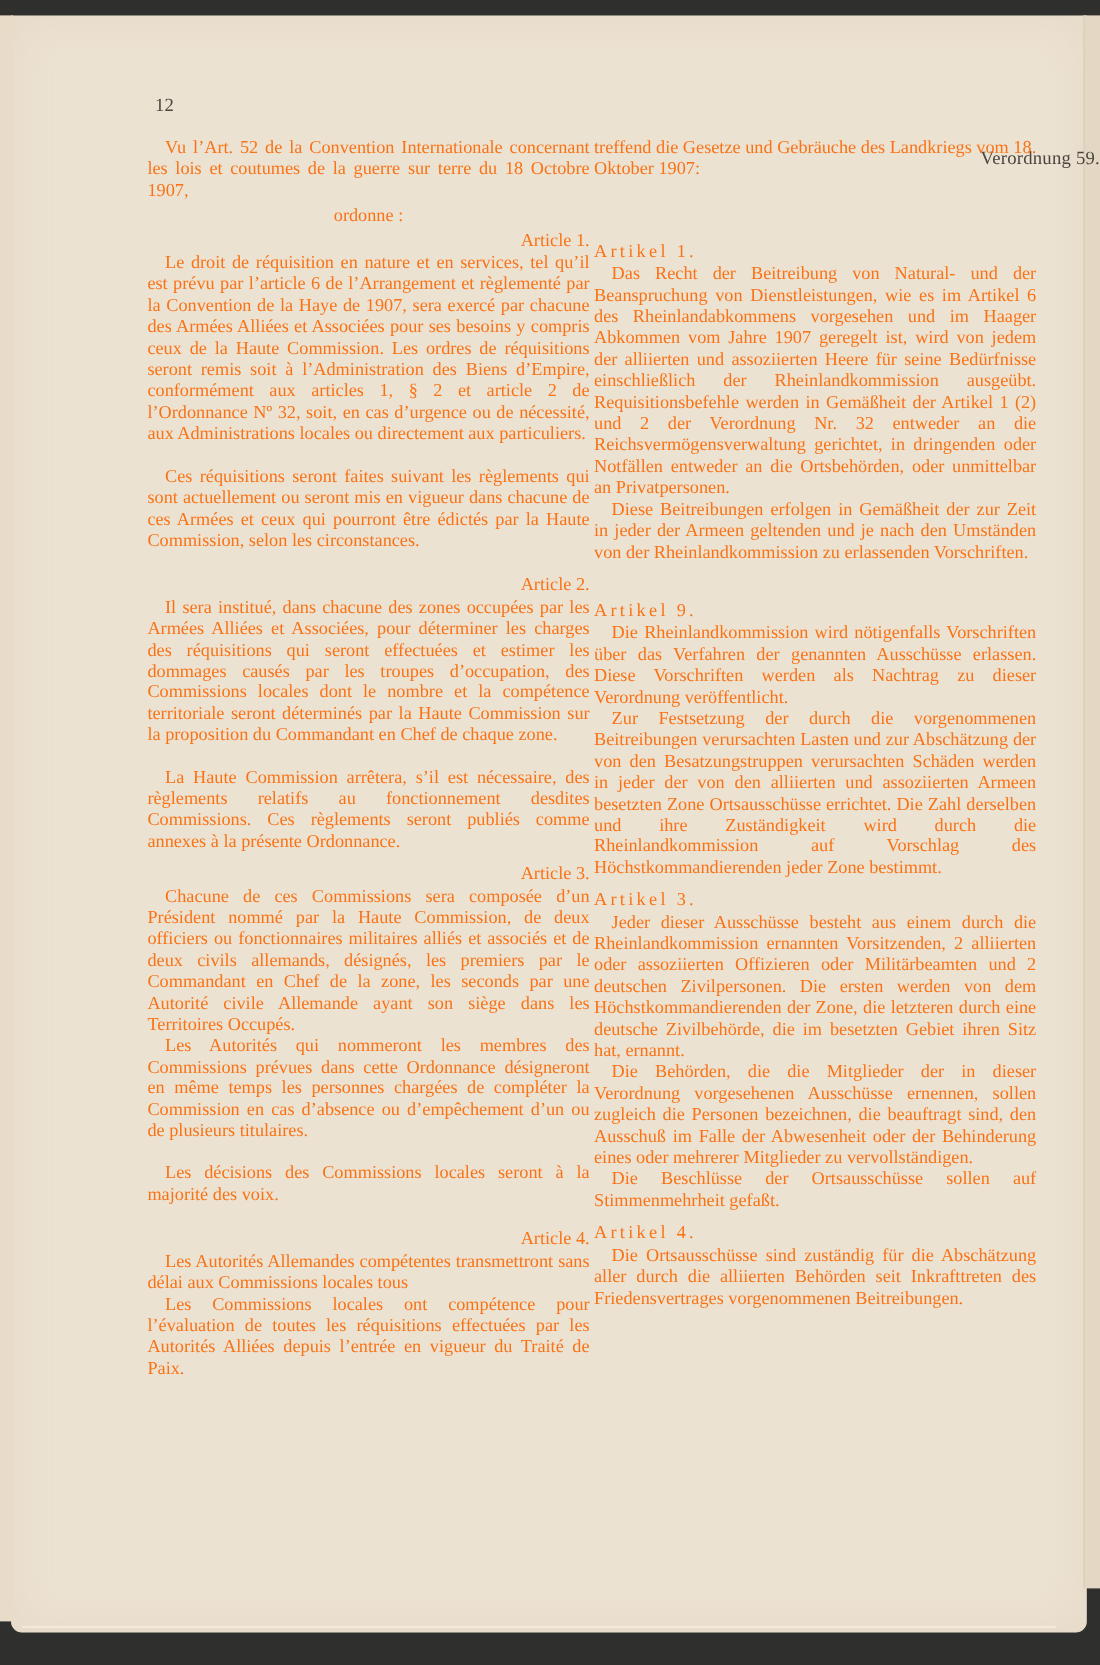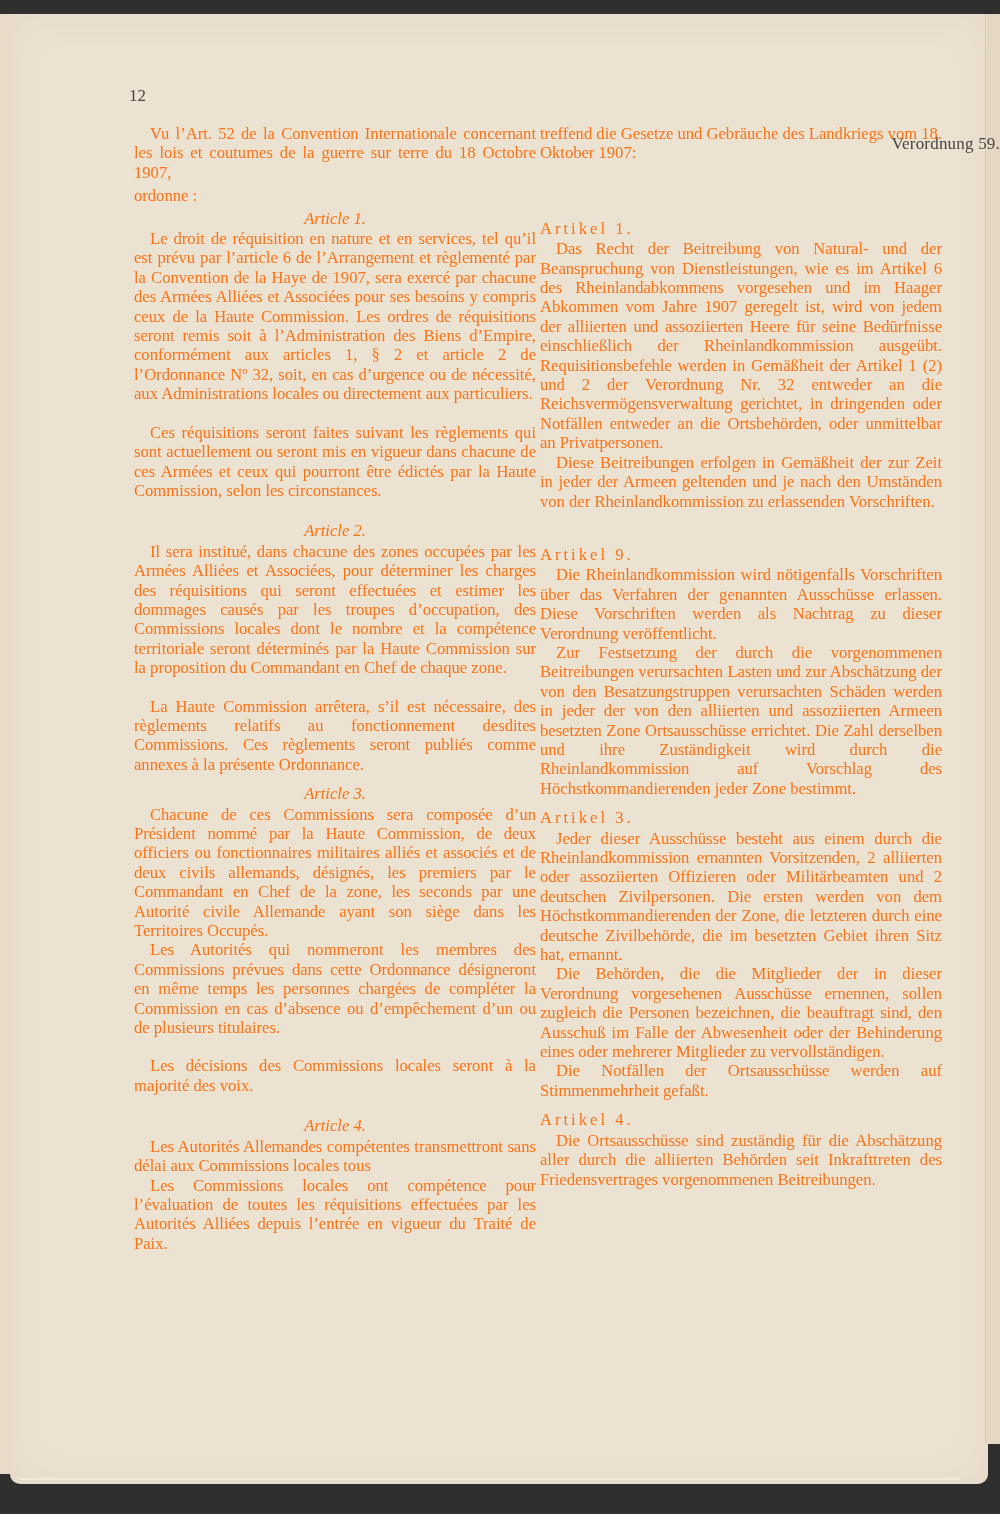--- a/index.html
+++ b/index.html
@@ -24,37 +24,37 @@
     border-left: 1px solid #d8ccb6;
   }
   .page-bottom-line {
     position: absolute; left: 20px; top: 1478px; width: 940px; height: 2px;
     background: #f3ead8;
   }
   .running-head {
     position: absolute; top: 86px; left: 0; width: 1000px; height: 24px;
     color: #4a4540; font-size: 17px;
   }
-  .page-number { position: absolute; left: 129px; top: 0; }
+  .page-number { position: absolute; left: 141px; top: 0; }
   .running-title { position: absolute; left: 0; width: 1000px; text-align: right; top: 0; letter-spacing: 0.2px; margin-top: 48px; }
 
   .col {
     position: absolute; top: 124px; width: 402px;
     color: #f97316; font-size: 16.6px; line-height: 19.4px;
     text-align: justify; hyphens: manual;
   }
   .col-fr { left: 134px; }
   .col-de { left: 540px; }
 
   .col p { margin: 0; text-indent: 16px; }
   .col p.noindent { text-indent: 0; }
   .gap { height: 19px; }
   .gap-sm { height: 8px; }
-  .centered { text-indent: 0 !important; }
-  .art-fr { font-style: italic; text-align: center; margin: 2px 0 1px; }
+  .centered { text-align: center; text-indent: 0 !important; }
+  .art-fr { text-align: right; margin: 2px 0 1px; }
   .art-de { letter-spacing: 3px; margin: 2px 0 1px; }
 </style>
 </head>
 <body>
 
 <div class="page"></div>
 <div class="page-edge-left"></div>
 <div class="page-edge-right"></div>
 <div class="page-bottom-line"></div>
 
@@ -101,18 +101,18 @@
   <div style="height:32px;"></div>
 
   <div class="art-de">Artikel 9.</div>
   <p>Die Rheinlandkommission wird nötigenfalls Vorschriften über das Verfahren der genannten Ausschüsse erlassen. Diese Vorschriften werden als Nachtrag zu dieser Verordnung veröffentlicht.</p>
   <p>Zur Festsetzung der durch die vorgenommenen Beitreibungen verursachten Lasten und zur Abschätzung der von den Besatzungstruppen verursachten Schäden werden in jeder der von den alliierten und assoziierten Armeen besetzten Zone Ortsausschüsse errichtet. Die Zahl derselben und ihre Zuständigkeit wird durch die Rheinlandkommission auf Vorschlag des Höchstkommandierenden jeder Zone bestimmt.</p>
   <div class="gap-sm"></div>
 
   <div class="art-de">Artikel 3.</div>
   <p>Jeder dieser Ausschüsse besteht aus einem durch die Rheinlandkommission ernannten Vorsitzenden, 2 alliierten oder assoziierten Offizieren oder Militärbeamten und 2 deutschen Zivilpersonen. Die ersten werden von dem Höchstkommandierenden der Zone, die letzteren durch eine deutsche Zivilbehörde, die im besetzten Gebiet ihren Sitz hat, ernannt.</p>
   <p>Die Behörden, die die Mitglieder der in dieser Verordnung vorgesehenen Ausschüsse ernennen, sollen zugleich die Personen bezeichnen, die beauftragt sind, den Ausschuß im Falle der Abwesenheit oder der Behinderung eines oder mehrerer Mitglieder zu vervollständigen.</p>
-  <p>Die Notfällen der Ortsausschüsse werden auf Stimmenmehrheit gefaßt.</p>
+  <p>Die Beschlüsse der Ortsausschüsse sollen auf Stimmenmehrheit gefaßt.</p>
   <div class="gap-sm"></div>
 
   <div class="art-de">Artikel 4.</div>
   <p>Die Ortsausschüsse sind zuständig für die Abschätzung aller durch die alliierten Behörden seit Inkrafttreten des Friedensvertrages vorgenommenen Beitreibungen.</p>
 </div>
 
 </body></html>

